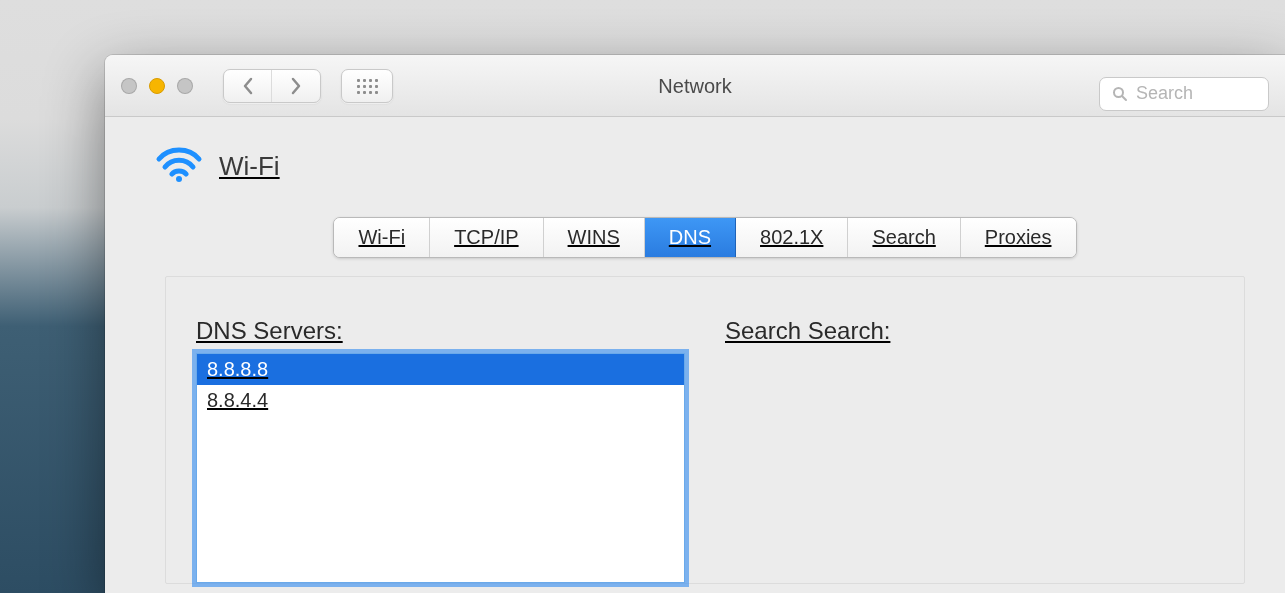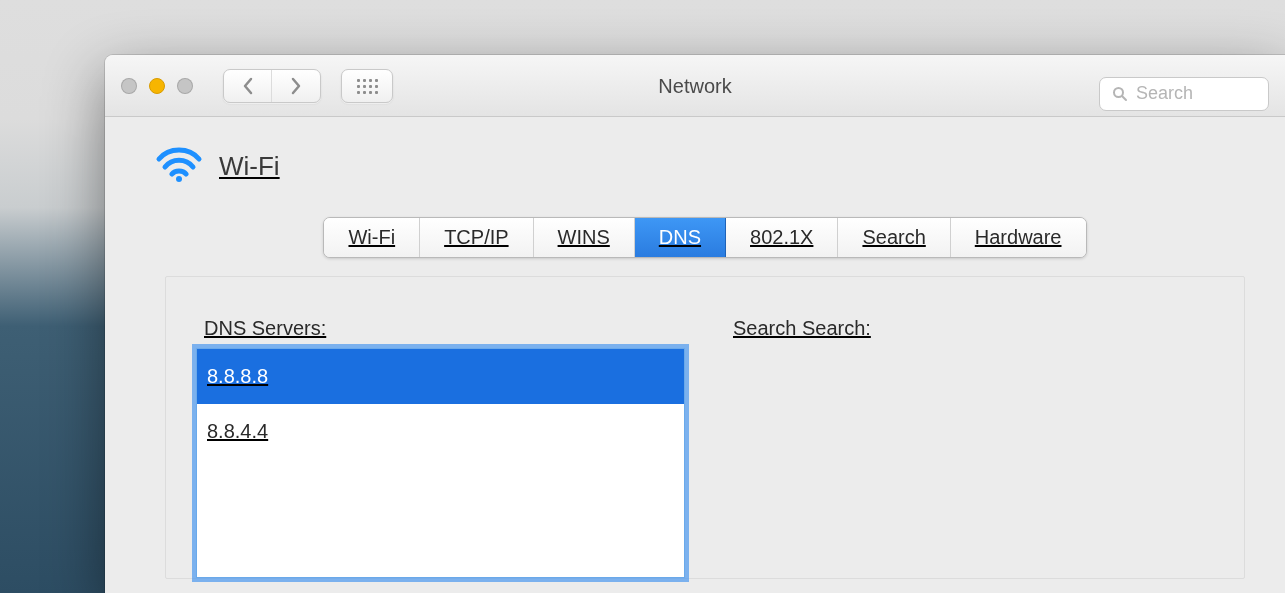--- a/index.html
+++ b/index.html
@@ -180,37 +180,36 @@
       padding: 40px 30px 0 30px;
       position: relative;
       min-height: 280px;
     }
     .columns {
       display: flex;
       gap: 40px;
     }
     .column { flex: 1 1 0; }
     .col-label {
-      font-size: 20px;
+      font-size: 24px;
       color: #2a2a2a;
       margin-bottom: 8px;
-      margin-left: 8px;
     }
     .listbox {
       background: #ffffff;
       border: 1px solid #c9c9c9;
       min-height: 230px;
       font-size: 20px;
     }
     .listbox.focused {
       box-shadow: 0 0 0 4px rgba(63, 146, 240, 0.65);
       border-color: #6aa9ea;
     }
     .listbox .row {
-      padding: 16px 10px;
+      padding: 4px 10px;
       color: #2a2a2a;
     }
     .listbox .row.selected {
       background: #1a6fe0;
       color: #ffffff;
     }
   </style>
 </head>
 <body>
 
@@ -283,21 +282,21 @@
     </div>
 
     <div class="tabbar">
       <div class="segmented" id="segmented">
           <div class="seg">Wi-Fi</div>
           <div class="seg">TCP/IP</div>
           <div class="seg">WINS</div>
           <div class="seg active">DNS</div>
           <div class="seg">802.1X</div>
           <div class="seg">Search</div>
-          <div class="seg">Hardware</div>
+          <div class="seg">Proxies</div>
         </div>
     </div>
 
     <div class="panel">
       <div class="columns">
         <div class="column">
           <div class="col-label">DNS Servers:</div>
           <div class="listbox focused" id="servers-list">
               <div class="row selected">8.8.8.8</div>
               <div class="row">8.8.4.4</div>

